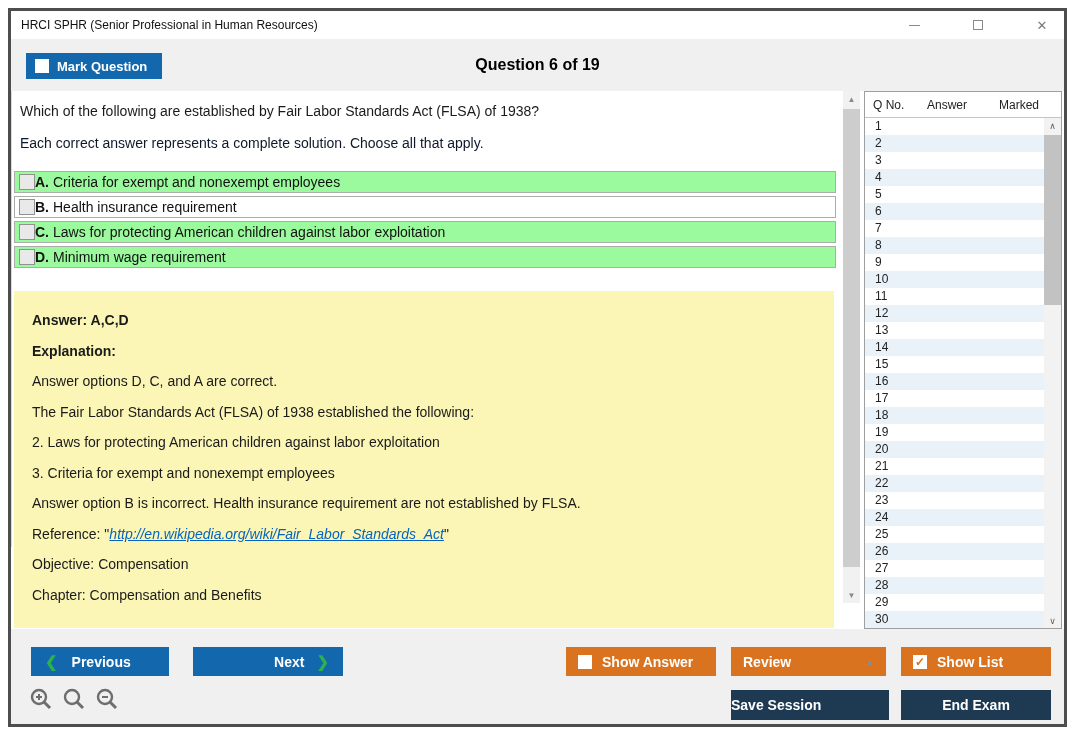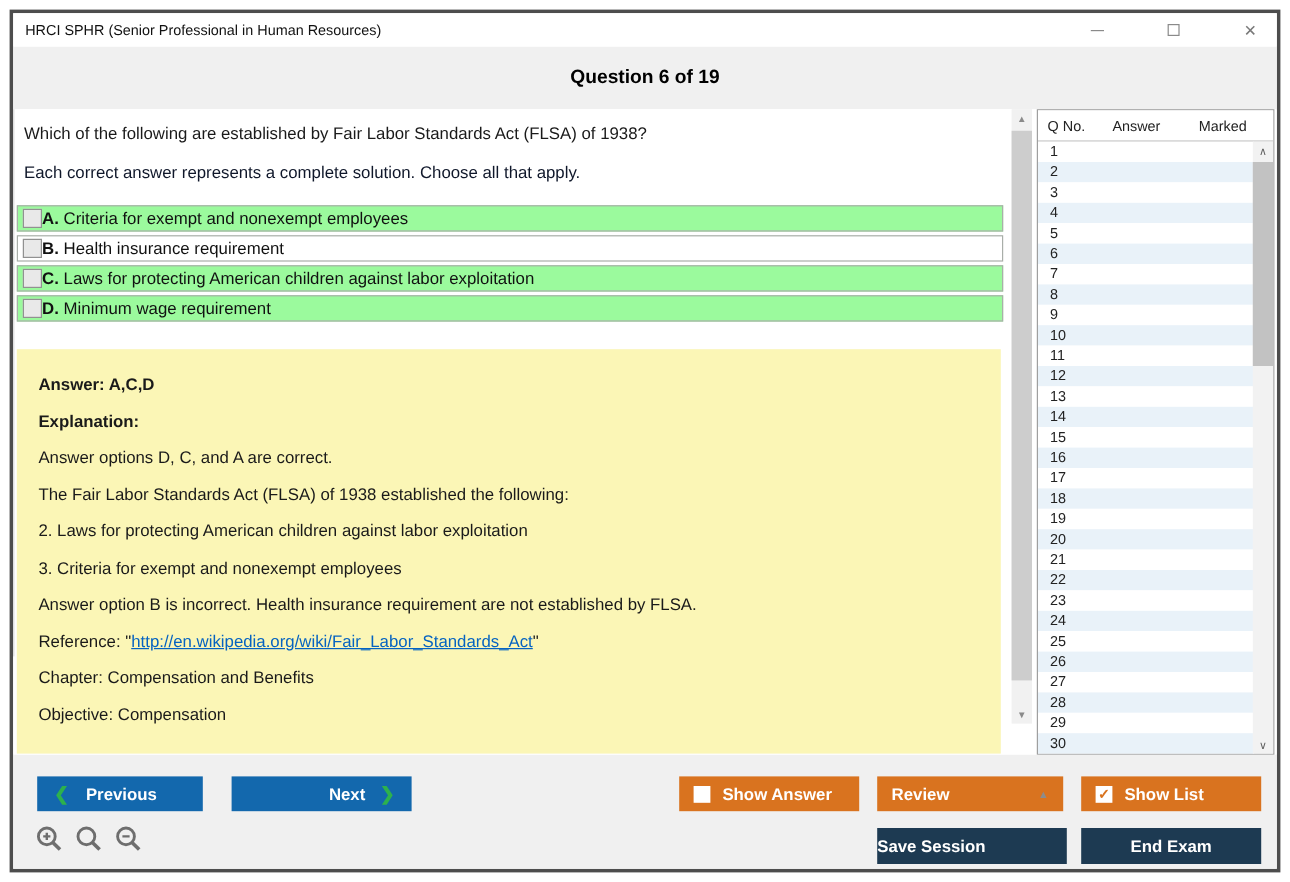--- a/index.html
+++ b/index.html
@@ -39,21 +39,21 @@
   .option{height:22px;margin-bottom:3px;border:1px solid #a9aea9;display:flex;
     align-items:center;padding-left:4px;cursor:pointer;background:#fff;}
   .option.hl{background:var(--opt-green);}
   .opt-check{width:16px;height:16px;background:#e9e9e9;border:1px solid #919191;flex:0 0 auto;}
   .opt-text{font-size:14px;color:#111;white-space:nowrap;}
   .opt-text b{margin-right:4px;}
   .expl{position:absolute;left:2px;top:200px;width:820px;height:337px;background:var(--yellow);
     overflow:hidden;padding:20px 18px 0 18px;}
   .eline{font-size:14px;line-height:18px;margin-bottom:12.5px;color:#1a1a1a;}
   .eline.bold{font-weight:bold;}
-  a.ref-link{color:var(--link);text-decoration:underline;cursor:pointer;}
+  a.ref-link{color:var(--link);text-decoration:underline;cursor:pointer;font-style:italic;}
   
   .vscroll{position:absolute;left:832px;top:0;width:17px;height:512px;background:#f1f1f1;}
   .vscroll .arrow{position:absolute;left:0;width:17px;height:16px;display:flex;align-items:center;
     justify-content:center;font-size:8px;color:#8a8a8a;cursor:pointer;}
   .vscroll .up{top:0;} .vscroll .down{bottom:0;}
   .vscroll .thumb{position:absolute;left:0;top:18px;width:17px;height:458px;background:#cdcdcd;cursor:pointer;}
   
   .sidebar{position:absolute;left:853px;top:0;width:198px;height:538px;background:#fff;
     border:1px solid #9f9f9f;}
   .sb-head{position:absolute;left:0;top:0;width:100%;height:26px;background:#fff;
@@ -100,20 +100,24 @@
           <span class="max-glyph"></span>
         </span>
       <span class="ctl">
           <span class="close-glyph">✕</span>
         </span>
     </div>
   </div>
 
   <div class="header">
     <div class="qcounter">Question 6 of 19</div>
+    <button class="mark-btn">
+      <span class="wcheck"></span>
+      <span class="lbl">Mark Question</span>
+    </button>
   </div>
 
   <div class="content">
     <div class="main">
       <div class="qtext">Which of the following are established by Fair Labor Standards Act (FLSA) of 1938?</div>
       <div class="qinstr">Each correct answer represents a complete solution. Choose all that apply.</div>
       <div id="options">
           <div class="option hl">
             <span class="opt-check"></span>
             <span class="opt-text"><b>A.</b>Criteria for exempt and nonexempt employees</span>
@@ -136,22 +140,22 @@
         <div class="eline bold">Answer: A,C,D</div>
         <div class="eline bold">Explanation:</div>
         <div id="expl-lines">
             <div class="eline">Answer options D, C, and A are correct.</div>
             <div class="eline">The Fair Labor Standards Act (FLSA) of 1938 established the following:</div>
             <div class="eline">2. Laws for protecting American children against labor exploitation</div>
             <div class="eline">3. Criteria for exempt and nonexempt employees</div>
             <div class="eline">Answer option B is incorrect. Health insurance requirement are not established by FLSA.</div>
           </div>
         <div class="eline"><span>Reference: "</span><a class="ref-link">http://en.wikipedia.org/wiki/Fair_Labor_Standards_Act</a><span>"</span></div>
+        <div class="eline">Objective: Compensation</div>
         <div class="eline">Chapter: Compensation and Benefits</div>
-        <div class="eline">Objective: Compensation</div>
       </div>
     </div>
 
     <div class="vscroll">
       <div class="arrow up">▲</div>
       <div class="thumb"></div>
       <div class="arrow down">▼</div>
     </div>
 
     <div class="sidebar">

